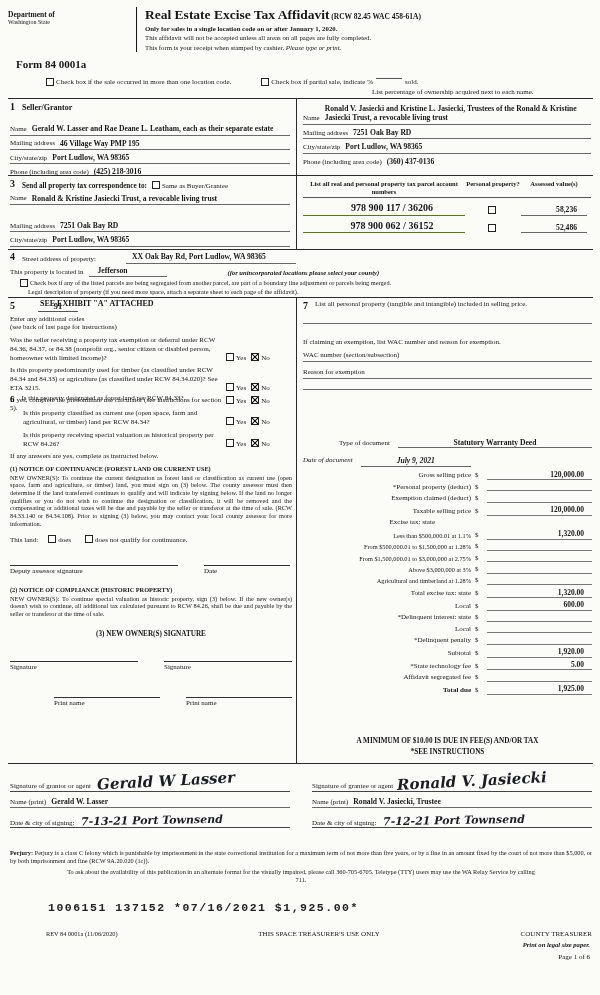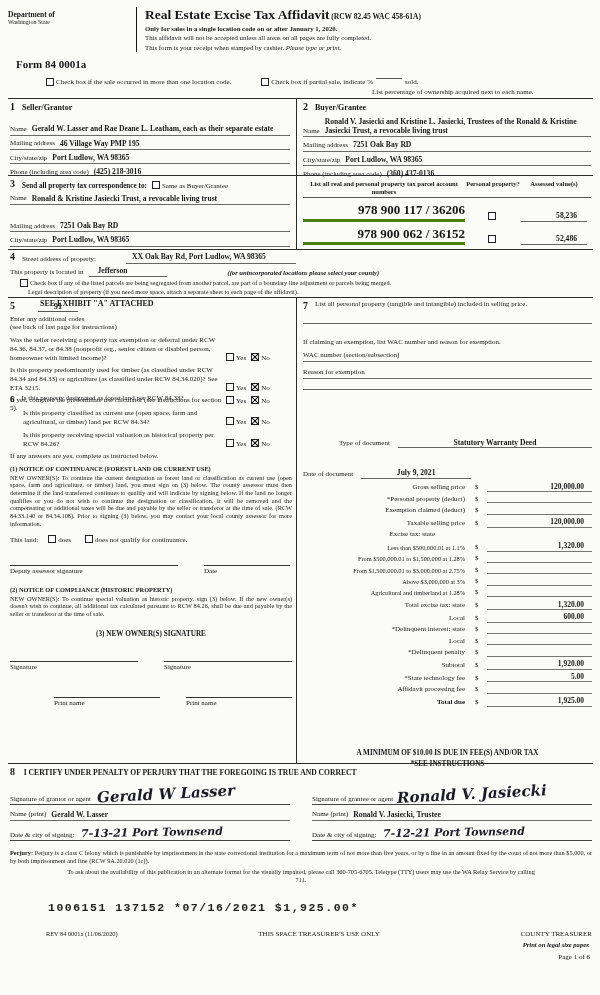--- a/index.html
+++ b/index.html
@@ -33,26 +33,26 @@
   .logo-wa { font-size:6px; }
   .title-block { flex:1; border-left:1.5px solid #161616; padding-left:8px; }
   .title-main { font-size:13.5px; font-weight:bold; }
   .title-ref { font-size:7.5px; font-weight:bold; }
   .note { font-size:6.8px; margin-top:1px; }
   .formnum { font-size:11px; font-weight:bold; }
   
   .pt-head { display:flex; font-weight:bold; font-size:6.5px; text-align:center; border-bottom:1px solid #555; padding-bottom:1px; }
   .pt-c1 { width:162px; } .pt-c2 { width:56px; } .pt-c3 { width:66px; }
   .pt-row { display:flex; align-items:flex-end; margin-top:4px; }
-  .pt-row .pt-c1 { border-bottom:3px solid #4d7c0f; font-weight:bold; font-size:13px; text-align:right; padding-left:16px; min-height:10px; }
+  .pt-row .pt-c1 { border-bottom:1px solid #4d7c0f; font-weight:bold; font-size:10px; text-align:center; padding-left:16px; min-height:10px; }
   .pt-row .pt-c2 { text-align:center; }
   .pt-row .pt-c3 { border-bottom:1px solid #666; font-weight:bold; font-size:7.6px; text-align:right; padding-right:10px; min-height:10px; }
   
   .taxrow { display:flex; align-items:flex-end; margin-top:2.4px; }
-  .taxlabel { width:172px; text-align:right; padding-right:10px; }
+  .taxlabel { width:172px; text-align:right; padding-right:4px; }
   .taxlabel.sm { font-size:6.3px; }
   .tdollar { width:12px; }
   .taxval { flex:1; text-align:right; border-bottom:1px solid #777; font-weight:bold; font-size:7.5px; min-height:9px; padding-right:8px; }
   .blankline { border-bottom:1px solid #666; height:11px; }
   
   .blankpair { display:flex; gap:26px; }
   .blank { border-top:1px solid #333; padding-top:1px; }
   
   .script { font-family:"DejaVu Serif", serif; font-style:italic; font-weight:bold; font-size:15px; display:inline-block;
             transform:rotate(-3deg); color:#1c1c28; white-space:nowrap; }
@@ -117,21 +117,20 @@
         <span class="lab">City/state/zip</span>
         <span class="fval">Port Ludlow, WA 98365</span>
       </div>
     <div class="frow" style="border-bottom:none;">
         <span class="lab">Phone (including area code)</span>
         <span class="fval">(425) 218-3016</span>
       </div>
   </div>
 
   <div class="abs" style="top:101px;left:303px;width:288px;">
-    <div><span class="secnum">2</span><span class="sectitle">Buyer/Grantee</span></div>
     <div class="frow" style="min-height:19px;">
         <span class="lab">Name</span>
         <span class="fval">Ronald V. Jasiecki and Kristine L. Jasiecki, Trustees of the Ronald &amp; Kristine Jasiecki Trust, a revocable living trust</span>
       </div>
     <div class="frow">
         <span class="lab">Mailing address</span>
         <span class="fval">7251 Oak Bay RD</span>
       </div>
     <div class="frow">
         <span class="lab">City/state/zip</span>
@@ -296,21 +295,21 @@
     <div class="frow" style="margin-top:6px;">
         <span class="lab">Reason for exemption</span>
         <span class="fval" style="flex:1;"></span>
       </div>
     <div class="blankline"></div>
 
     <div style="display:flex;align-items:flex-end;margin-top:48px;margin-left:36px;">
       <span class="lab" style="margin-right:8px;">Type of document</span>
       <span class="fval" style="border-bottom:1px solid #666;flex:1;text-align:center;">Statutory Warranty Deed</span>
     </div>
-    <div style="display:flex;align-items:flex-end;margin-top:20px;">
+    <div style="display:flex;align-items:flex-start;margin-top:8px;font-style:italic;">
       <span class="lab" style="margin-right:8px;">Date of document</span>
       <span class="fval" style="border-bottom:1px solid #666;width:110px;text-align:center;">July 9, 2021</span>
     </div>
 
     <div style="margin-top:3px;">
       <div class="taxrow">
           <span class="taxlabel">Gross selling price</span>
           <span class="tdollar">$</span>
           <span class="taxval">120,000.00</span>
         </div>
@@ -386,42 +385,38 @@
           <span class="taxlabel">Subtotal</span>
           <span class="tdollar">$</span>
           <span class="taxval">1,920.00</span>
         </div>
       <div class="taxrow">
           <span class="taxlabel">*State technology fee</span>
           <span class="tdollar">$</span>
           <span class="taxval">5.00</span>
         </div>
       <div class="taxrow">
-          <span class="taxlabel">Affidavit processing fee</span>
+          <span class="taxlabel">Affidavit segregated fee</span>
           <span class="tdollar">$</span>
           <span class="taxval"></span>
         </div>
       <div class="taxrow">
           <span class="taxlabel b">Total due</span>
           <span class="tdollar">$</span>
           <span class="taxval">1,925.00</span>
         </div>
     </div>
 
     <div class="b center" style="margin-top:42px;font-size:7.2px;">A MINIMUM OF $10.00 IS DUE IN FEE(S) AND/OR TAX</div>
     <div class="b center" style="margin-top:2px;font-size:7.2px;">*SEE INSTRUCTIONS</div>
   </div>
 
   <div class="hline" style="top:763px;"></div>
 
   <div class="abs" style="top:766px;left:10px;width:582px;">
-    <div>
-      <span class="secnum">8</span>
-      <span class="b" style="font-size:7.6px;">I CERTIFY UNDER PENALTY OF PERJURY THAT THE FOREGOING IS TRUE AND CORRECT</span>
-    </div>
     <div style="display:flex;gap:22px;margin-top:2px;">
       <div style="flex:1;">
         <div style="display:flex;align-items:flex-end;border-bottom:1px solid #444;height:24px;">
           <span class="lab">Signature of grantor or agent</span>
           <span class="script" style="margin-left:6px;">Gerald W Lasser</span>
         </div>
         <div class="frow" style="margin-top:5px;">
           <span class="lab">Name (print)</span>
           <span class="fval">Gerald W. Lasser</span>
         </div>

